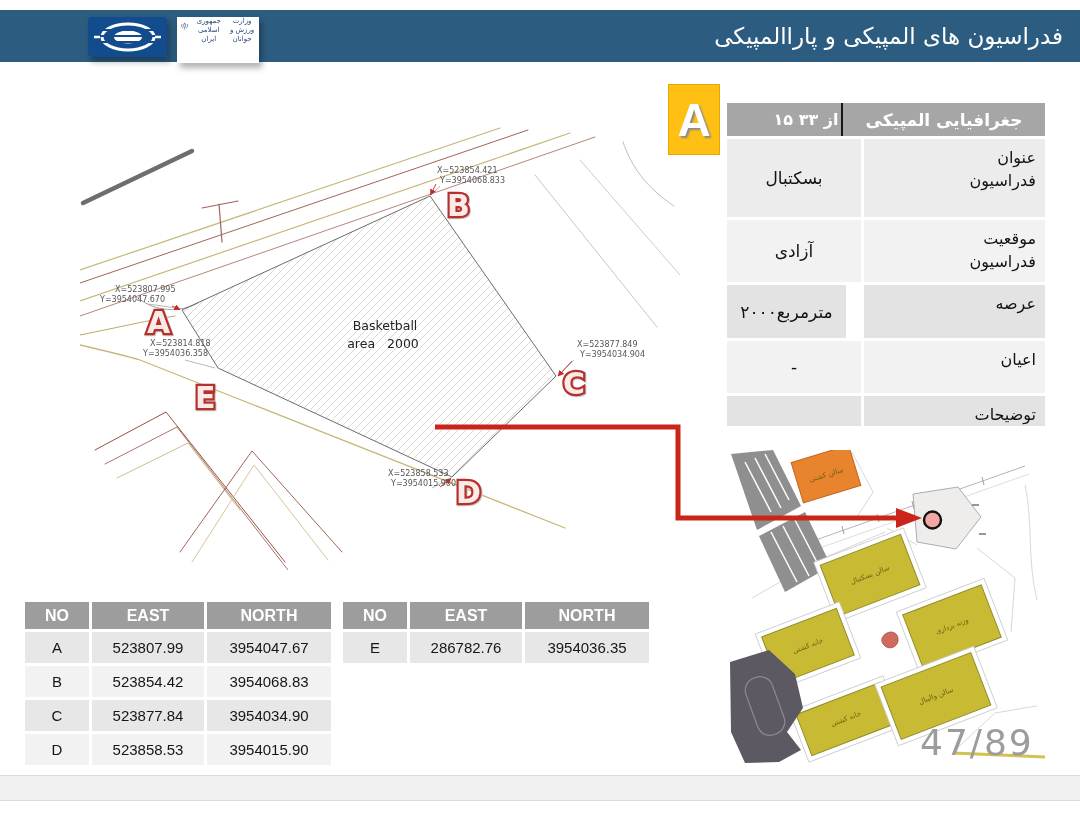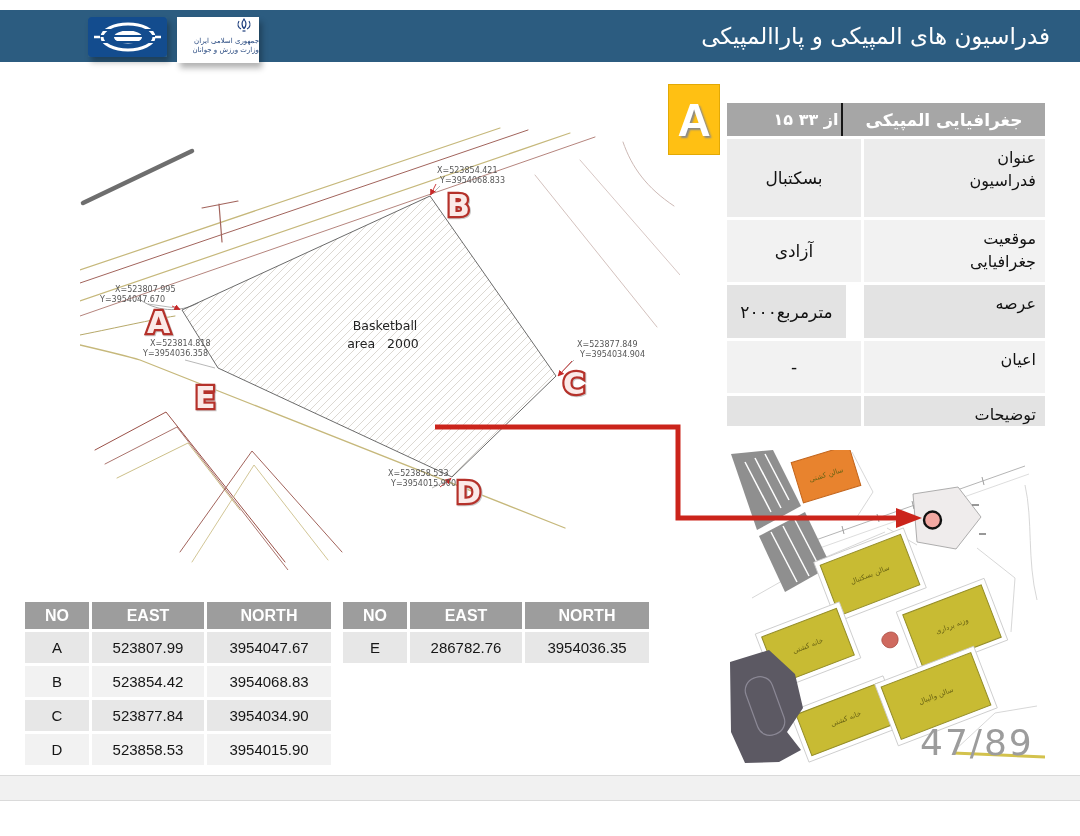--- a/index.html
+++ b/index.html
@@ -3,26 +3,26 @@
 <meta charset="utf-8">
 <style>
   html,body{margin:0;padding:0;background:#fff;}
   #slide{position:relative;width:1080px;height:836px;background:#ffffff;overflow:hidden;
          font-family:"DejaVu Sans",sans-serif;}
   .abs{position:absolute;}
 
   
   #header-bar{left:0;top:10px;width:1080px;height:52px;background:#2C5C80;
               display:flex;align-items:center;justify-content:flex-end;
-              padding-right:30px;box-sizing:border-box;}
+              padding-right:17px;box-sizing:border-box;}
   #page-title{color:#ffffff;font-size:23px;direction:rtl;}
   #logo-olympic{left:88px;top:17px;width:79px;height:40px;box-shadow:3px 5px 6px rgba(0,0,0,.30);}
   #logo-ministry{left:177px;top:17px;width:82px;height:46px;background:#ffffff;
                  box-shadow:3px 5px 6px rgba(0,0,0,.30);
-                 display:flex;flex-direction:column;align-items:flex-end;}
+                 display:flex;flex-direction:row;align-items:flex-start;}
   .ministry-text{font-size:7px;color:#25477e;line-height:1.3;text-align:center;direction:rtl;}
 
   
   #badge{left:668px;top:84px;width:52px;height:71px;background:#FFC013;border:1px solid #e2a905;
          display:flex;align-items:center;justify-content:center;box-sizing:border-box;}
   #badge span{font-size:46px;font-weight:bold;color:#ffffff;
               text-shadow:2px 2px 2px #8a8a8a;font-family:"Liberation Sans",sans-serif;}
 
   
   #info-table{left:727px;top:103px;width:318px;direction:ltr;}
@@ -105,21 +105,21 @@
       <div class="info-title">جغرافیایی المپیکی</div>
     </div>
     <div class="info-row h78">
       <div class="info-val c-mid">بسکتبال</div>
       <div class="info-lbl c-mid">عنوان
 فدراسیون</div>
     </div>
     <div class="info-row h62">
       <div class="info-val c-light">آزادی</div>
       <div class="info-lbl c-light">موقعیت
-جغرافیایی</div>
+فدراسیون</div>
     </div>
     <div class="info-row h53">
       <div class="info-val c-dark">۲۰۰۰مترمربع</div>
       <div class="info-lbl c-dark">عرصه</div>
     </div>
     <div class="info-row h52">
       <div class="info-val c-light">-</div>
       <div class="info-lbl c-light">اعیان</div>
     </div>
     <div class="info-row h30">

